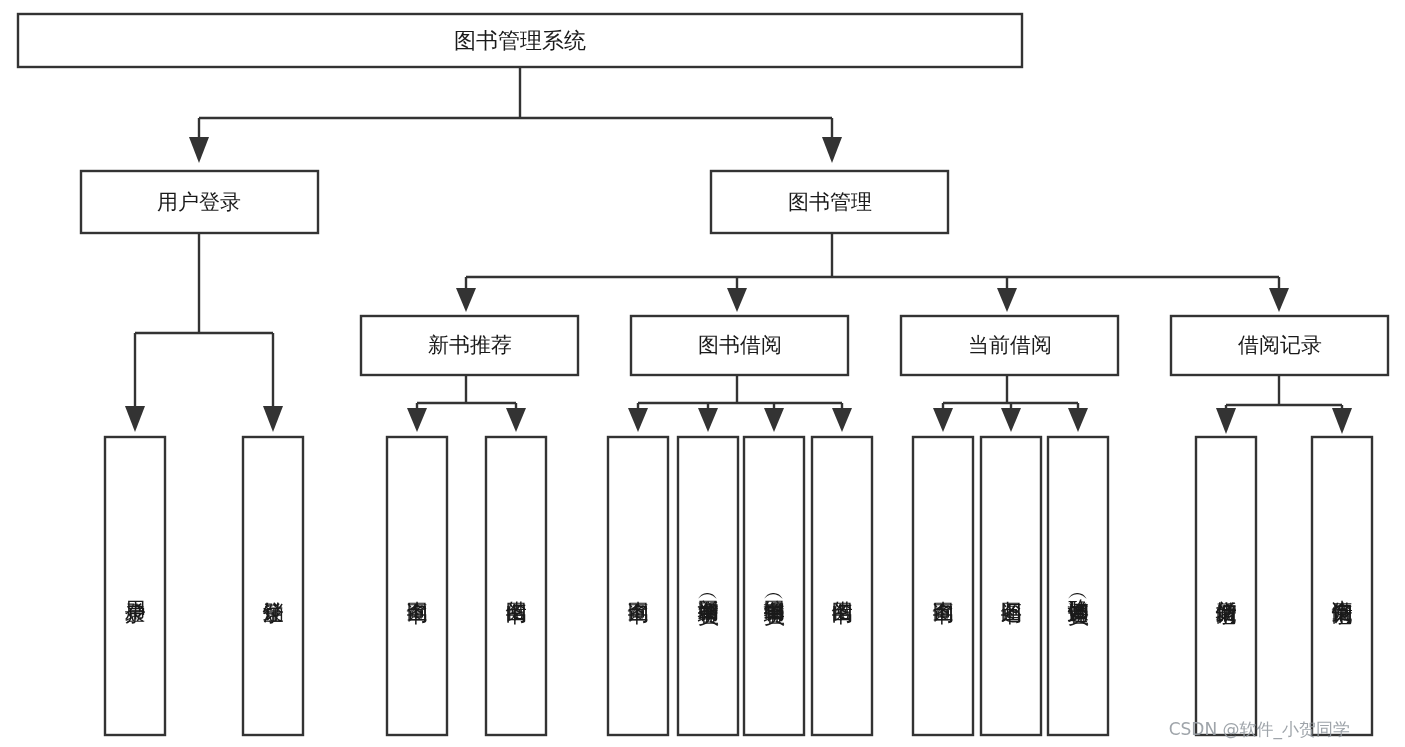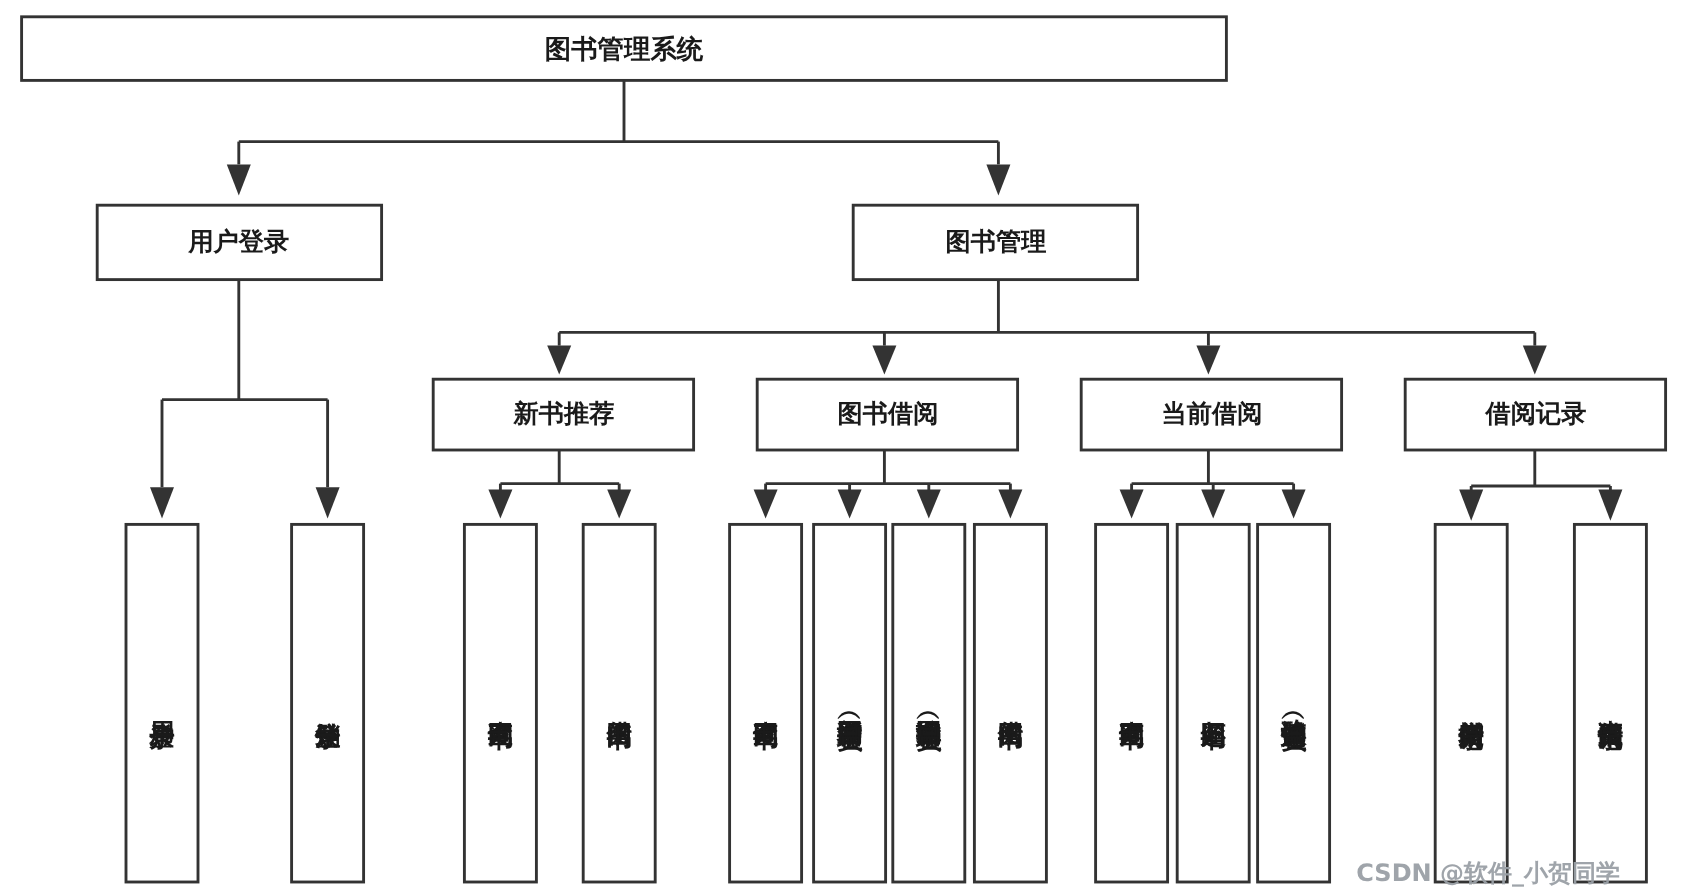--- a/index.html
+++ b/index.html
@@ -11,21 +11,20 @@
     width: 1405px;
     height: 747px;
     font-family: "DejaVu Sans", "Liberation Sans", sans-serif;
     overflow: hidden;
     position: relative;
   }
   #diagram-root {
     position: relative;
     width: 1360px;
     height: 747px;
-    font-weight: bold;
   }
   svg#tree-svg {
     position: absolute;
     left: 0;
     top: 0;
     width: 1405px;
     height: 747px;
   }
   .node-box {
     fill: #ffffff;
@@ -67,21 +66,21 @@
     text-align: center;
     white-space: nowrap;
     pointer-events: none;
     user-select: none;
   }
   #watermark {
     position: absolute;
     right: 10px;
     bottom: 6px;
     font-family: "DejaVu Sans", "Liberation Sans", sans-serif;
-    font-size: 20px;
+    font-size: 17px;
     color: #9aa0a6;
     opacity: 0.95;
     white-space: nowrap;
     user-select: none;
   }
 </style>
 </head>
 <body>
 
 <div id="diagram-root">

